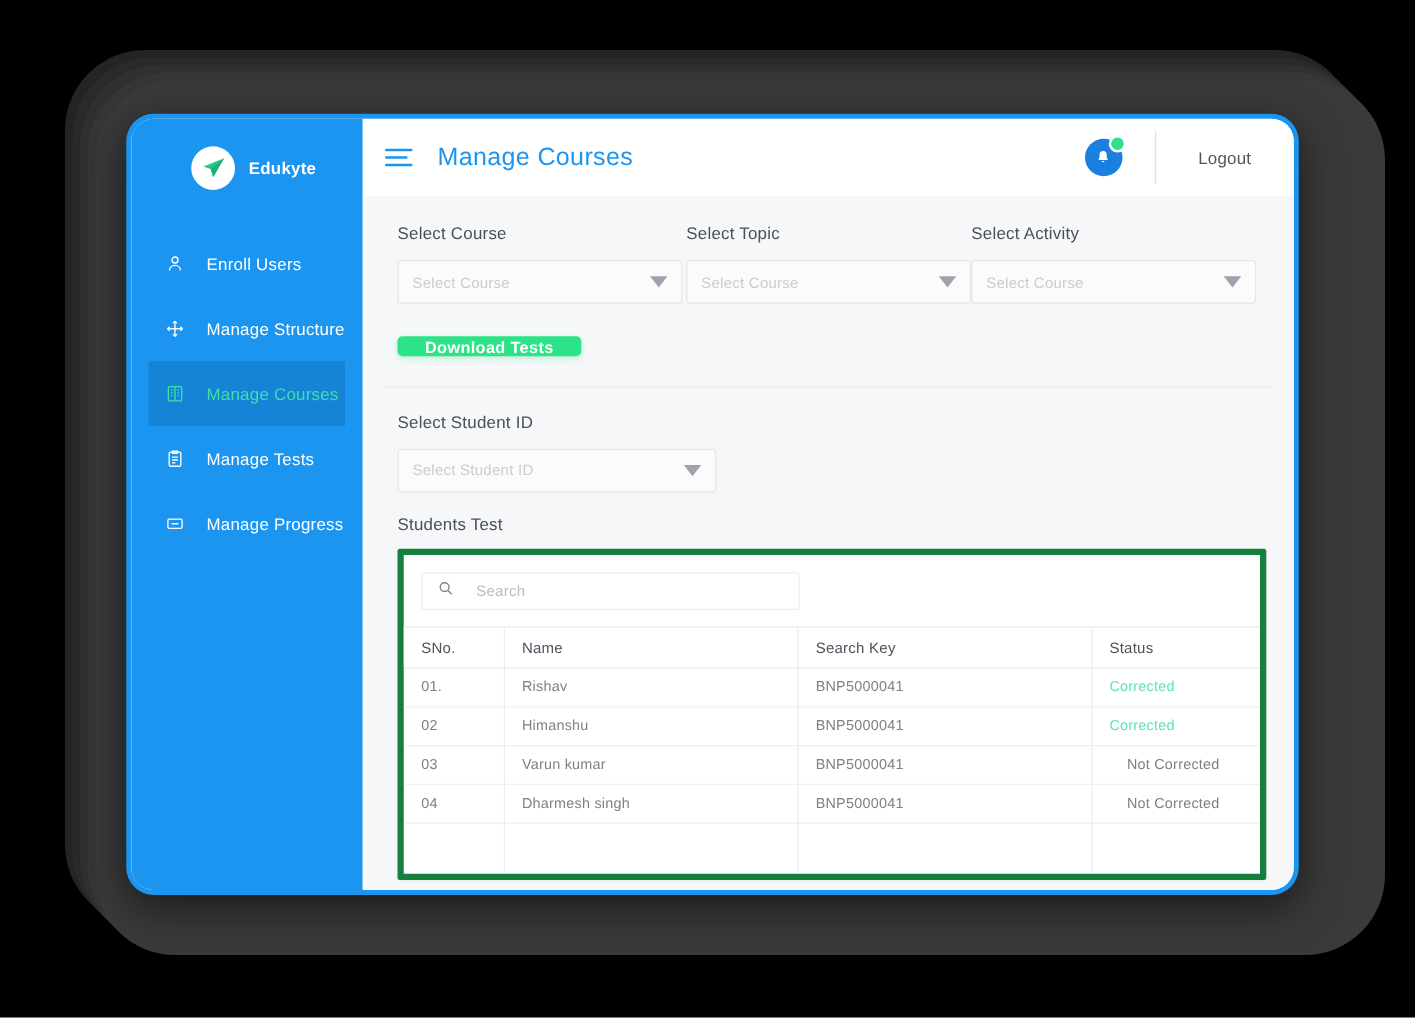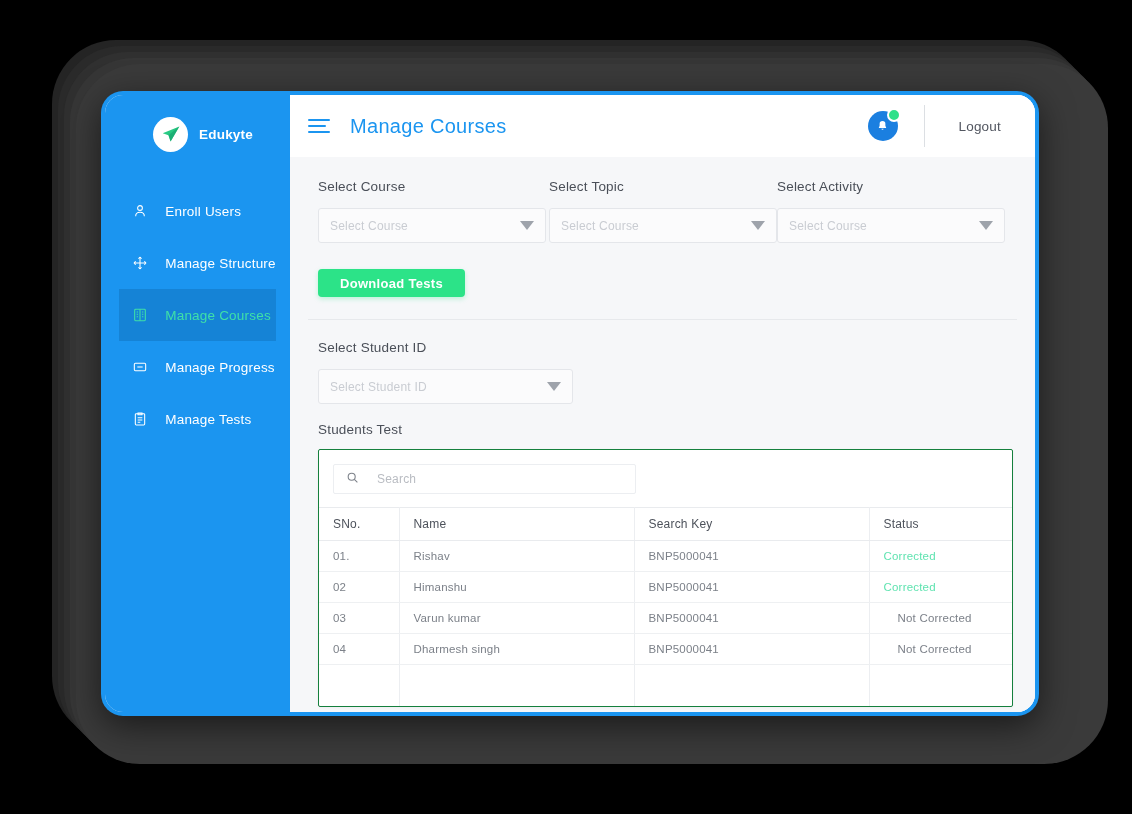--- a/index.html
+++ b/index.html
@@ -183,21 +183,21 @@
     border-left: 7px solid transparent;
     border-right: 7px solid transparent;
     border-top: 9px solid #9ea3ab;
   }
   .btn-download {
     margin-top: 26px;
     background: #2ce388;
     color: #ffffff;
     border: none;
     border-radius: 4px;
-    height: 28px;
+    height: 16px;
     padding: 0 22px;
     font-size: 13px;
     font-weight: 600;
     font-family: "Liberation Sans", sans-serif;
     cursor: pointer;
     letter-spacing:.3px;
     box-shadow: 0 2px 5px rgba(44,227,136,.28);
   }
   .divider { height: 1px; background: #e7e9ec; margin: 4px 18px 0 18px; }
 
@@ -238,21 +238,21 @@
   .students-title {
     font-size: 13.5px;
     color: #4a4f58;
     padding: 18px 0 0 28px;
     letter-spacing:.2px;
   }
 
   .table-card {
     margin: 12px 22px 0 28px;
     background: #ffffff;
-    border: 1px solid #15803d;
+    border: 5px solid #15803d;
     border-radius: 2px;
     box-shadow: 0 1px 3px rgba(0,0,0,.04);
   }
   .search-wrap { padding: 14px 16px 13px 14px; }
   .search-box {
     width: 303px;
     height: 30px;
     border: 1px solid #eceef1;
     border-radius: 2px;
     display:flex; align-items:center;
@@ -349,36 +349,36 @@
             <rect x="4" y="3.5" width="16" height="17" rx="1.4"></rect>
             <path d="M12 3.5v17M7 7.5h2M7 11h2M7 14.5h2M15 7.5h2M15 11h2M15 14.5h2"></path>
           </svg>
         </span>
         <span>Manage Courses</span>
       </div>
 
       <div class="nav-item">
         <span class="nav-icon">
           <svg width="16" height="16" viewBox="0 0 24 24" fill="none" stroke="#ffffff" stroke-width="1.6">
-            <rect x="3.5" y="6.5" width="17" height="11" rx="1.6"></rect>
-              <path d="M8 12h8"></path>
-          </svg>
-        </span>
-        <span>Manage Progress</span>
-      </div>
-
-      <div class="nav-item">
-        <span class="nav-icon">
-          <svg width="16" height="16" viewBox="0 0 24 24" fill="none" stroke="#ffffff" stroke-width="1.6">
             <rect x="5" y="4" width="14" height="17" rx="1.4"></rect>
             <path d="M9 3h6v2.6H9z"></path>
               <path d="M8.5 10h7M8.5 13.5h7M8.5 17h4"></path>
           </svg>
         </span>
         <span>Manage Tests</span>
+      </div>
+
+      <div class="nav-item">
+        <span class="nav-icon">
+          <svg width="16" height="16" viewBox="0 0 24 24" fill="none" stroke="#ffffff" stroke-width="1.6">
+            <rect x="3.5" y="6.5" width="17" height="11" rx="1.6"></rect>
+              <path d="M8 12h8"></path>
+          </svg>
+        </span>
+        <span>Manage Progress</span>
       </div>
     </nav>
   </aside>
 
   <div class="main">
 
     <header class="topbar">
       <div class="hamburger">
         <span></span>
           <span></span>

